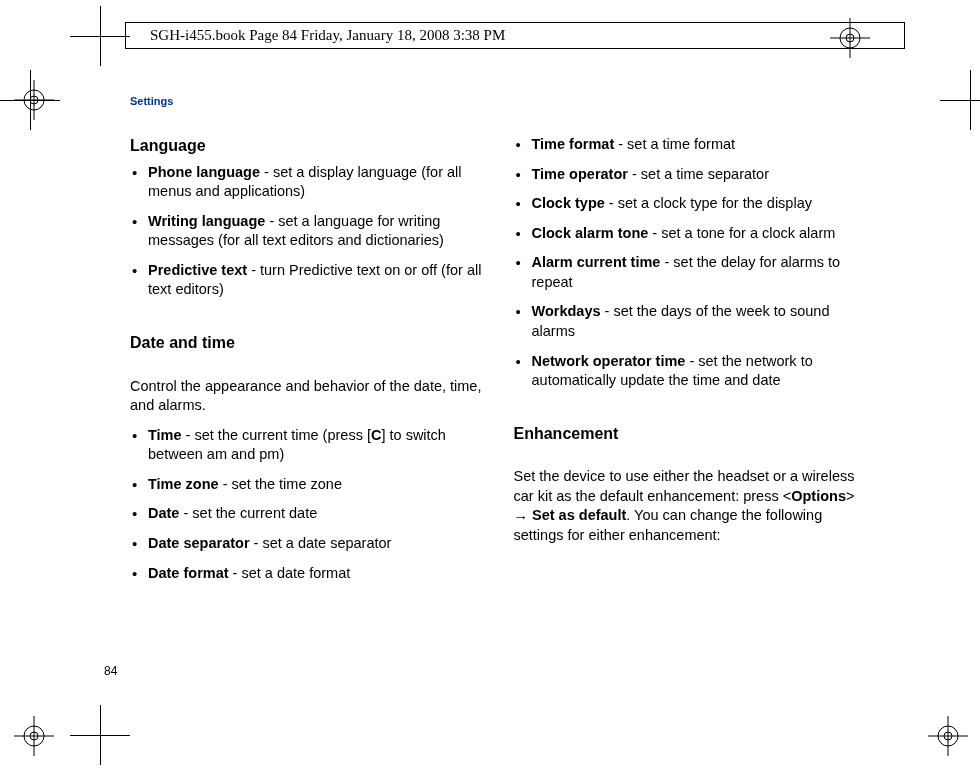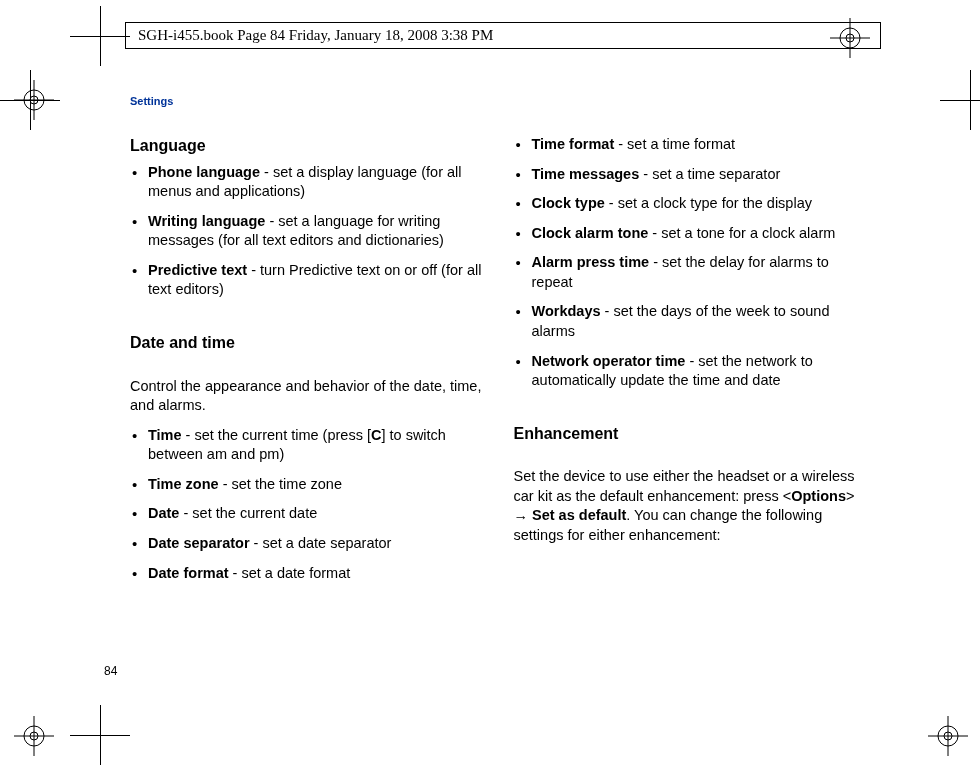--- a/index.html
+++ b/index.html
@@ -28,21 +28,21 @@
     width: 40px;
     height: 40px;
   }
   .reg-mark svg { width: 40px; height: 40px; }
   .header-box {
     position: absolute;
     left: 125px;
     top: 22px;
     width: 730px;
     border: 1px solid #000;
-    padding: 4px 12px;
+    padding: 4px 24px;
     font-family: "Century Schoolbook", Georgia, serif;
     font-size: 15px;
   }
   .content {
     position: absolute;
     left: 130px;
     top: 95px;
     width: 740px;
   }
   .section-label {
@@ -166,24 +166,24 @@
         <li><span class="term">Time</span><span> - set the current time (press [</span><span class="term">C</span><span>] to switch between am and pm)</span></li>
         <li><span class="term">Time zone</span><span> - set the time zone</span></li>
         <li><span class="term">Date</span><span> - set the current date</span></li>
         <li><span class="term">Date separator</span><span> - set a date separator</span></li>
         <li><span class="term">Date format</span><span> - set a date format</span></li>
       </ul>
     </div>
     <div class="col">
       <ul>
         <li><span class="term">Time format</span><span> - set a time format</span></li>
-        <li><span class="term">Time messages</span><span> - set a time separator</span></li>
+        <li><span class="term">Time operator</span><span> - set a time separator</span></li>
         <li><span class="term">Clock type</span><span> - set a clock type for the display</span></li>
         <li><span class="term">Clock alarm tone</span><span> - set a tone for a clock alarm</span></li>
-        <li><span class="term">Alarm press time</span><span> - set the delay for alarms to repeat</span></li>
+        <li><span class="term">Alarm current time</span><span> - set the delay for alarms to repeat</span></li>
         <li><span class="term">Workdays</span><span> - set the days of the week to sound alarms</span></li>
         <li><span class="term">Network operator time</span><span> - set the network to automatically update the time and date</span></li>
       </ul>
       <div class="spacer"></div>
       <h3>Enhancement</h3>
       <div class="intro">
         <span>Set the device to use either the headset or a wireless car kit as the default enhancement: press &lt;</span><span class="term">Options</span><span>&gt; → </span><span class="term">Set as default</span><span>. You can change the following settings for either enhancement:</span>
       </div>
     </div>
   </div>

